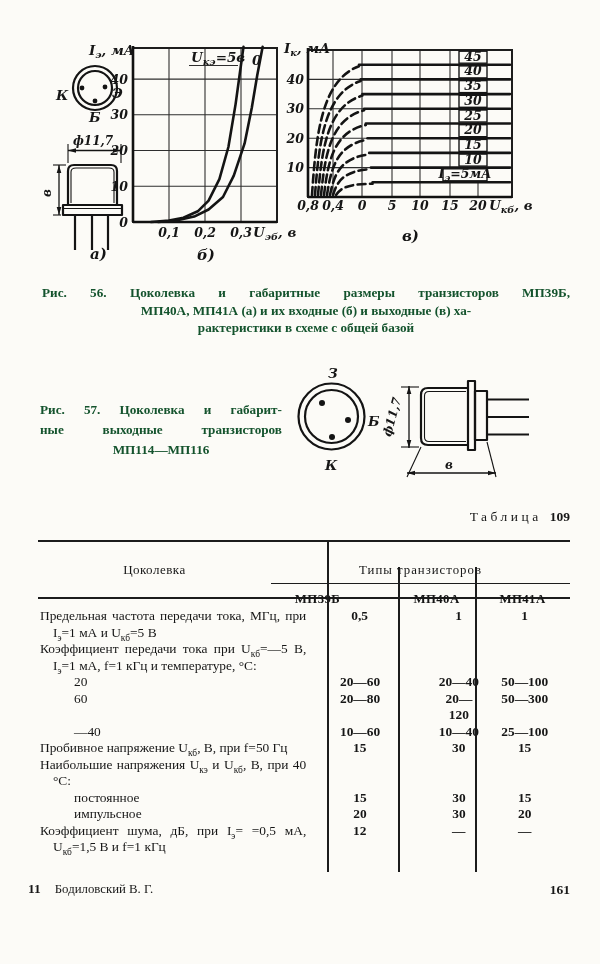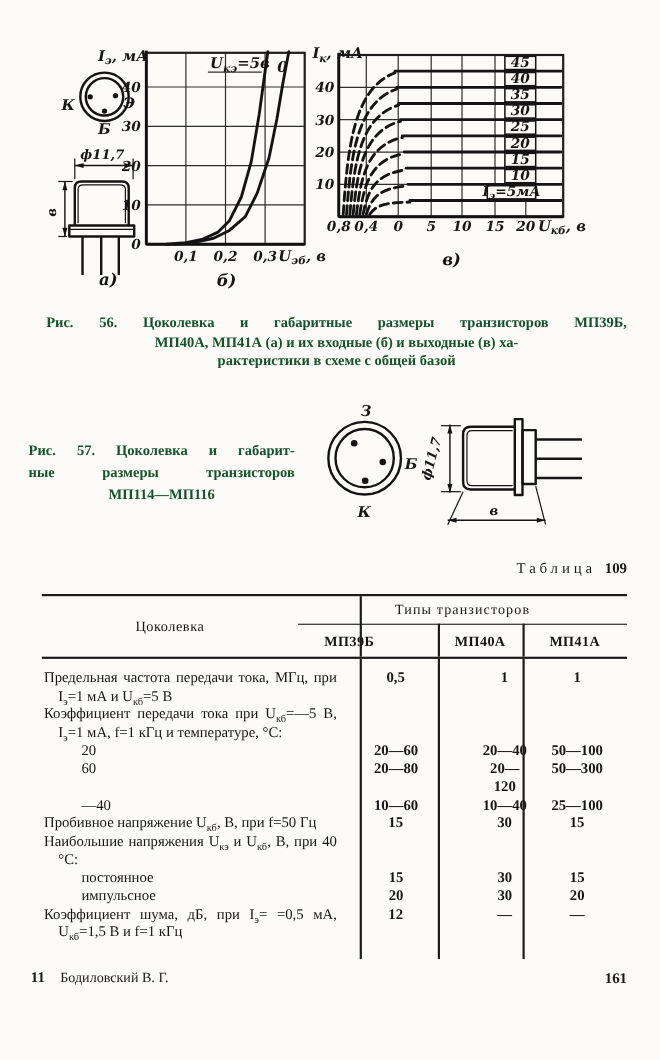--- a/index.html
+++ b/index.html
@@ -28,21 +28,21 @@
   .cap{position:absolute;font-weight:700;font-size:13.2px;line-height:17.5px;color:#14532d;}
   .cap .j{text-align:justify;text-align-last:justify;}
   .cap .c{text-align:center;}
   
   .ttitle{position:absolute;left:38px;top:509px;width:532px;text-align:right;font-size:13.5px;color:#181818;}
   .ttitle .w{letter-spacing:3.5px;margin-top:28px;}
   .ttitle .n{font-weight:700;margin-left:8px;}
   .dtable{position:absolute;left:38px;top:540px;width:532px;font-size:13.4px;color:#161616;}
   .thead{position:relative;display:flex;border-top:2.6px solid #1c1c1c;border-bottom:2.6px solid #1c1c1c;height:55px;}
   .th-param{width:289px;display:flex;align-items:center;justify-content:center;font-size:13px;letter-spacing:.5px;}
-  .th-right{flex:1;}
+  .th-right{flex:1;margin-top:16px;}
   .th-group{height:25px;line-height:25px;text-align:center;border-bottom:1.4px solid #1c1c1c;font-size:12.8px;letter-spacing:1px;}
   .th-cols{display:flex;height:30px;align-items:center;}
   .th-col{text-align:center;font-weight:700;font-size:12.8px;letter-spacing:.4px;}
   .c1{width:93px;} .c2{width:77px;padding-left:34px;} .c3{width:95px;}
   .vline{position:absolute;width:1.5px;background:#1c1c1c;}
   .tbody{position:relative;height:273px;overflow:hidden;padding-top:9px;box-sizing:border-box;}
   .trow{display:flex;align-items:flex-start;}
   .tlabel{width:289px;box-sizing:border-box;padding-right:9px;line-height:16.5px;text-align:justify;}
   .trow.main .tlabel{padding-left:15px;text-indent:-13px;}
   .trow.indent .tlabel{padding-left:36px;}
@@ -187,23 +187,23 @@
   <div class="plabel" style="left:90px;top:245px">а)</div>
   <div class="plabel" style="left:197px;top:246px">б)</div>
   <div class="plabel" style="left:402px;top:227px">в)</div>
 
   <div class="cap" style="left:42px;top:284px;width:528px">
     <div class="j">Рис. 56. Цоколевка и габаритные размеры транзисторов МП39Б,</div>
     <div class="c">МП40А, МП41А (а) и их входные (б) и выходные (в) ха-</div>
     <div class="c">рактеристики в схеме с общей базой</div>
   </div>
 
-  <div class="cap" style="left:26px;top:400px;width:242px;line-height:20px">
+  <div class="cap" style="left:40px;top:400px;width:242px;line-height:20px">
     <div class="j">Рис. 57. Цоколевка и габарит-</div>
-    <div class="j">ные размеры транзисторов</div>
+    <div class="j">ные выходные транзисторов</div>
     <div class="c">МП114—МП116</div>
   </div>
 
   <svg style="left:288px;top:358px" width="282" height="142" viewBox="0 0 282 142">
     <circle class="draw" cx="43.5" cy="58.5" r="33" stroke-width="2.6"></circle>
     <circle class="draw" cx="43.5" cy="58.5" r="26.5" stroke-width="1.8"></circle>
     <circle class="ink" cx="34" cy="45" r="3"></circle>
     <circle class="ink" cx="60" cy="62" r="3"></circle>
     <circle class="ink" cx="44" cy="79" r="3"></circle>
     <text class="flab" x="40" y="20">З</text>

